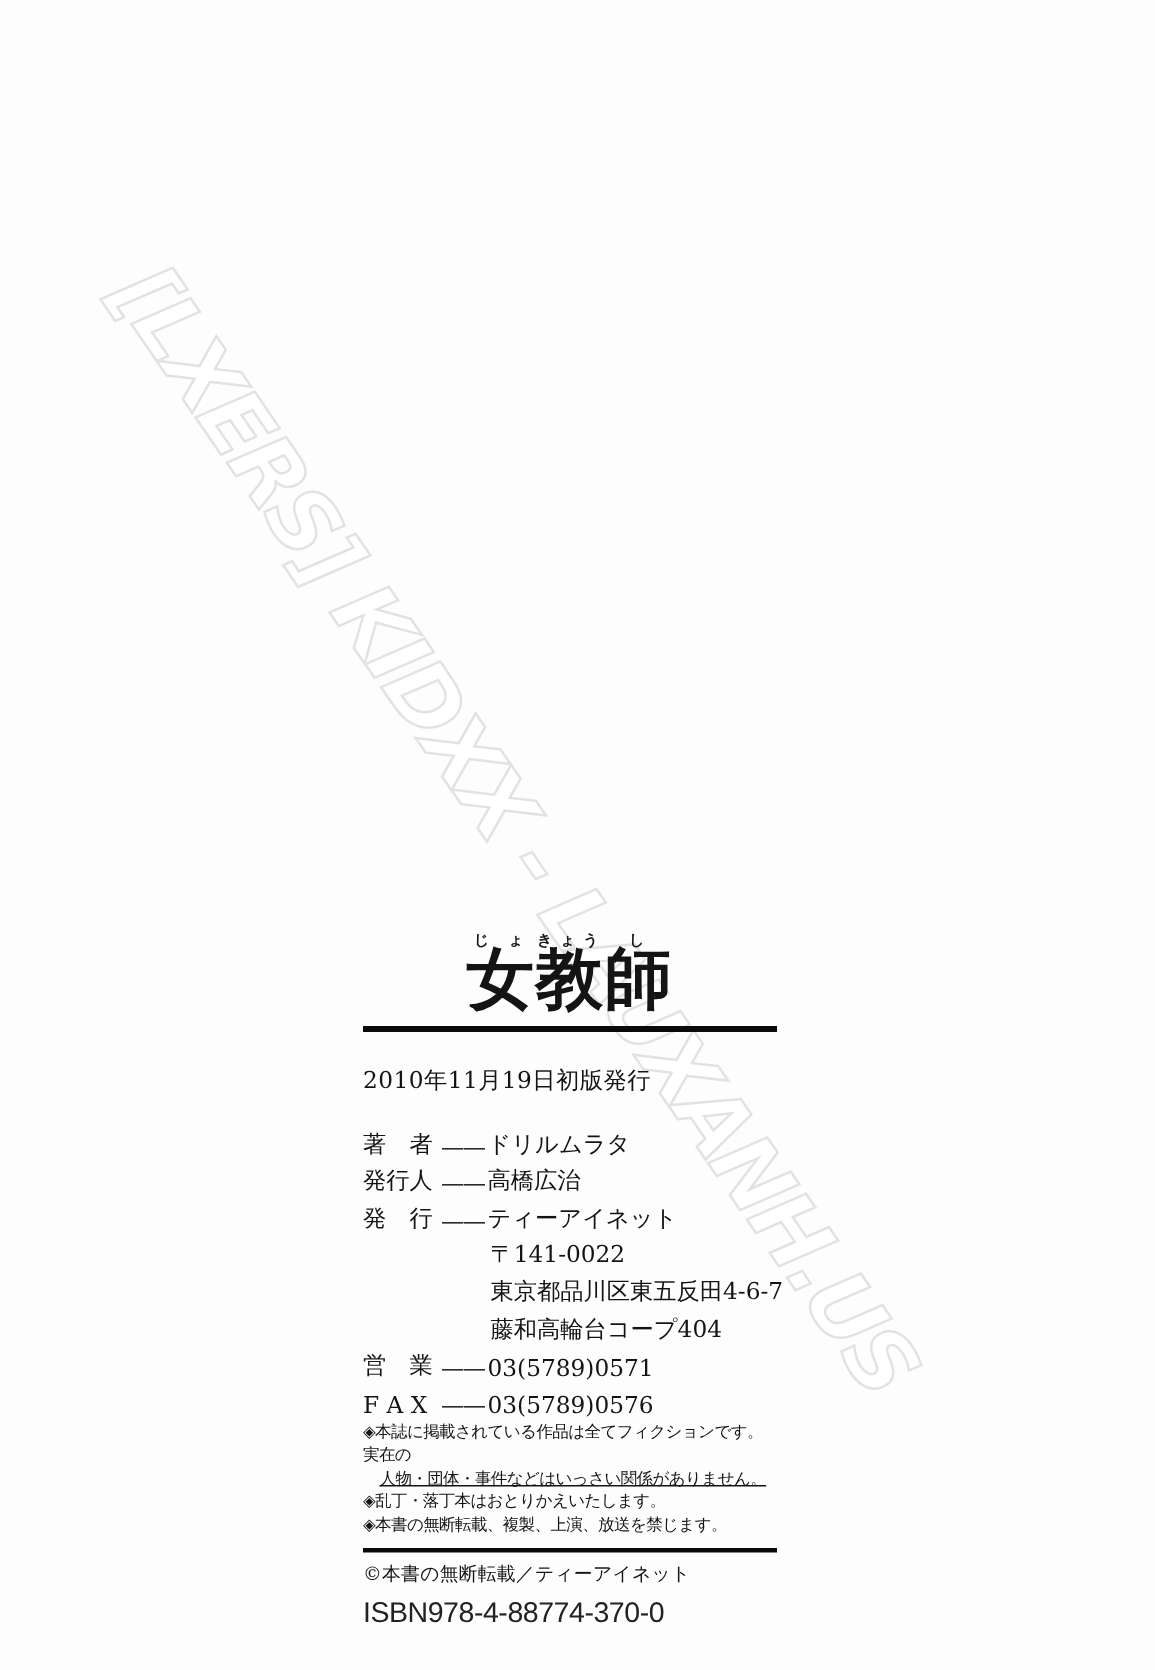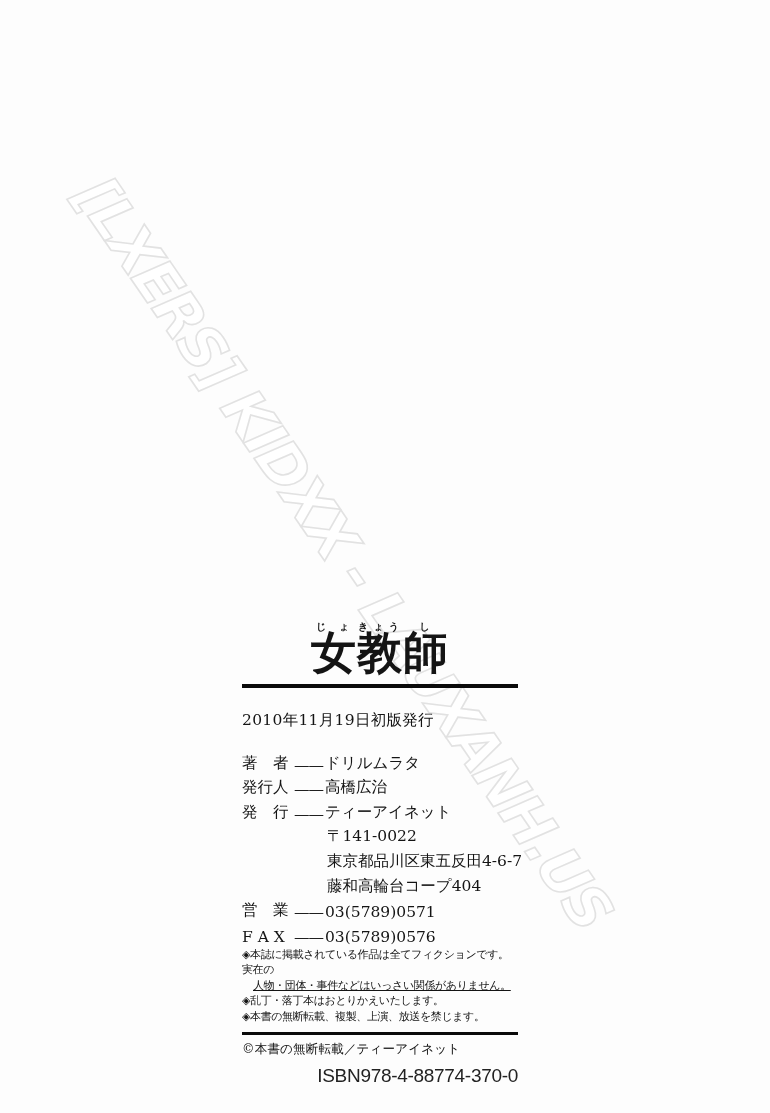--- a/index.html
+++ b/index.html
@@ -35,21 +35,21 @@
   .info-row{height:24.6px;display:flex;align-items:flex-end;white-space:nowrap;}
   .lbl{display:inline-block;width:52px;white-space:pre;}
   .dash{display:inline-block;width:31px;overflow:hidden;letter-spacing:-1px;}
   .addr{padding-left:85px;}
   .notes{margin-top:1px;font-size:11px;line-height:15.5px;letter-spacing:-0.4px;}
   .note-indent{padding-left:11px;text-decoration:underline;}
   .copyright{font-size:12.5px;margin-top:6px;line-height:1.2;letter-spacing:0.2px;}
   .isbn{
     font-family:"Liberation Sans", sans-serif;
     font-size:19px;letter-spacing:-0.3px;
-    text-align:right;margin-top:9px;color:#222;
+    text-align:left;margin-top:9px;color:#222;
   }
 </style>
 </head>
 <body>
 
 <div class="watermark">[LXERS] KIDXX - LAUXANH.US</div>
 
 <div class="colophon">
 
   <div class="title-row">

